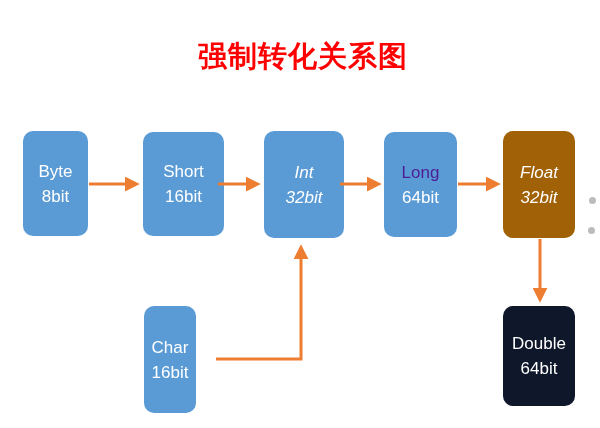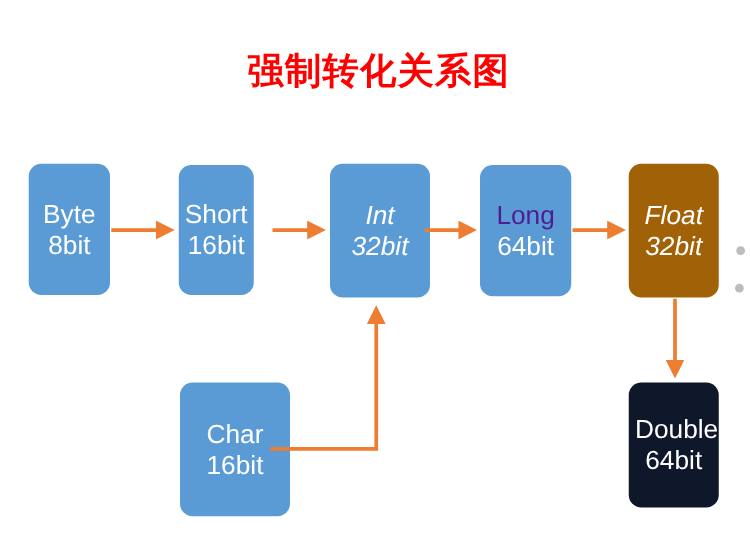--- a/index.html
+++ b/index.html
@@ -27,34 +27,34 @@
     letter-spacing: 1px;
   }
   .node {
     position: absolute;
     border-radius: 10px;
     display: flex;
     flex-direction: column;
     align-items: center;
     justify-content: center;
     text-align: left;
-    font-size: 21px;
+    font-size: 17px;
     line-height: 25px;
     padding: 2px;
     box-sizing: border-box;
   }
   .node .lbl { display: block; max-width: 62px; }
   .node .wrap-all { word-break: break-all; }
   .n-byte    { left: 23px;  top: 118px; width: 65px; height: 105px; }
-  .n-short   { left: 143px; top: 119px; width: 60px; height: 104px; }
+  .n-short   { left: 143px; top: 119px; width: 81px; height: 104px; }
   .n-int     { left: 264px; top: 118px; width: 80px; height: 107px; font-style: italic; }
   .n-long    { left: 384px; top: 119px; width: 73px; height: 105px; }
   .n-float   { left: 503px; top: 118px; width: 72px; height: 107px; }
   .n-boolean { left: 23px;  top: 292px; width: 72px; height: 108px; }
-  .n-char    { left: 144px; top: 293px; width: 88px; height: 107px; }
+  .n-char    { left: 144px; top: 293px; width: 52px; height: 107px; }
   .n-double  { left: 503px; top: 293px; width: 72px; height: 100px; }
   .edges {
     position: absolute;
     left: 0;
     top: 0;
     pointer-events: none;
   }
   .dot {
     position: absolute;
     width: 7px;

